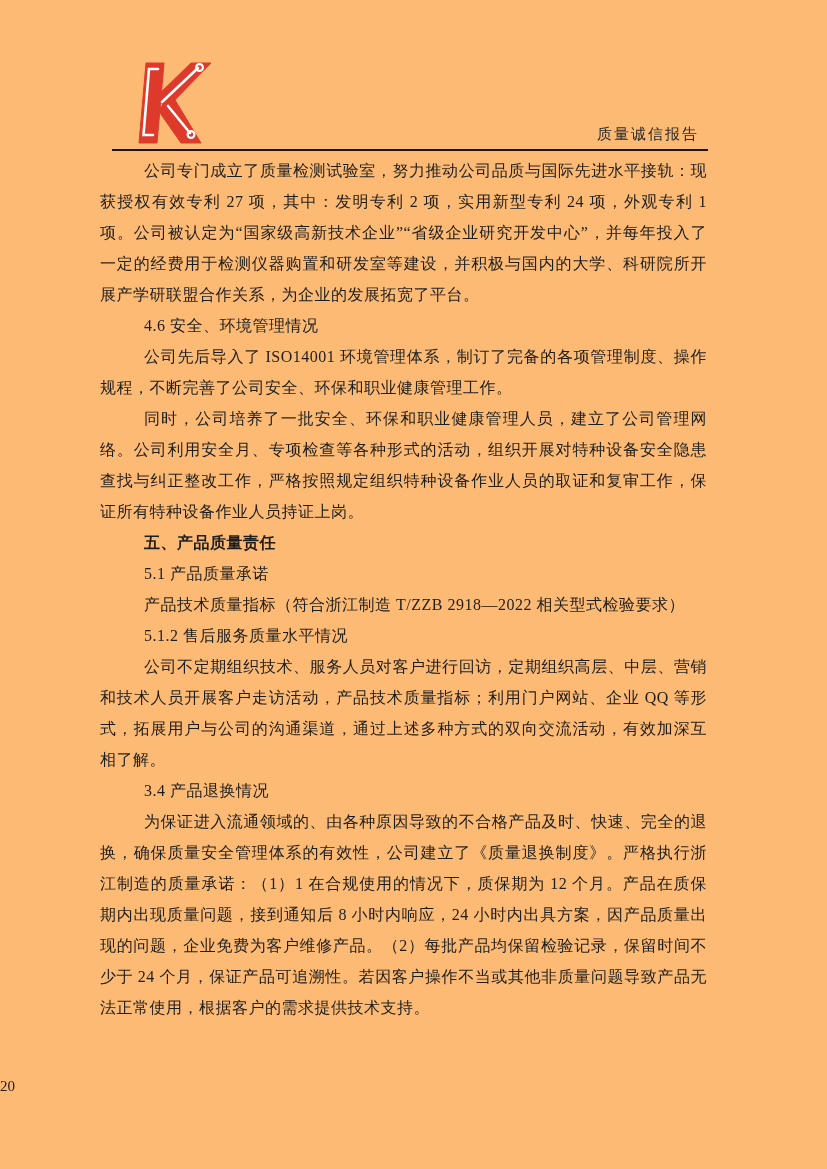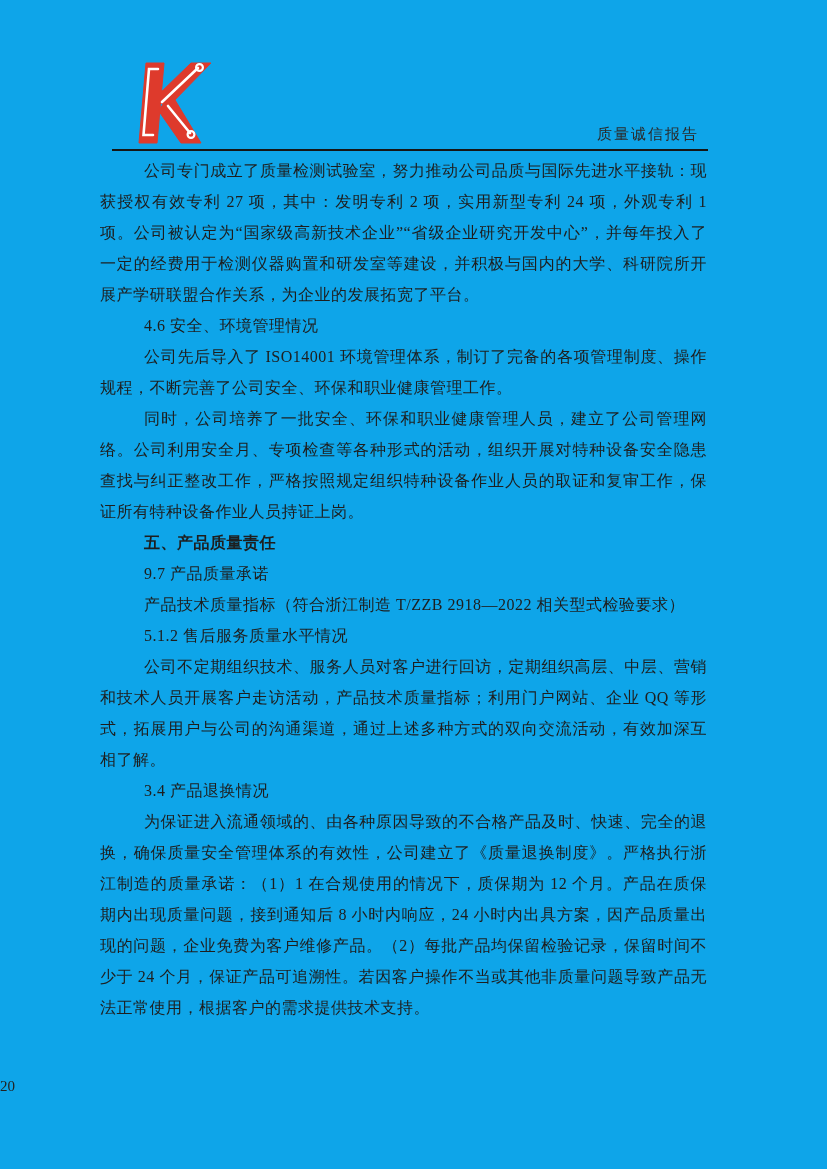--- a/index.html
+++ b/index.html
@@ -1,21 +1,21 @@
 <!DOCTYPE html>
 <html><head>
 <meta charset="utf-8">
 <style>
   html, body { margin: 0; padding: 0; background: #888; }
   .page {
     position: relative;
     width: 827px;
     height: 1169px;
     margin: 0 auto;
-    background: #0ea5e9;
+    background: #fdba74;
     font-family: "Liberation Serif", "DejaVu Serif", serif;
     color: #1e1e1e;
     overflow: hidden;
   }
   .logo {
     position: absolute;
     left: 135px;
     top: 62px;
     width: 80px;
     height: 82px;
@@ -85,21 +85,21 @@
 
   <div class="header-title">质量诚信报告</div>
   <div class="header-rule"></div>
 
   <div class="content">
     <p>公司专门成立了质量检测试验室，努力推动公司品质与国际先进水平接轨：现获授权有效专利 27 项，其中：发明专利 2 项，实用新型专利 24 项，外观专利 1 项。公司被认定为“国家级高新技术企业”“省级企业研究开发中心”，并每年投入了一定的经费用于检测仪器购置和研发室等建设，并积极与国内的大学、科研院所开展产学研联盟合作关系，为企业的发展拓宽了平台。</p>
     <p>4.6 安全、环境管理情况</p>
     <p>公司先后导入了 ISO14001 环境管理体系，制订了完备的各项管理制度、操作规程，不断完善了公司安全、环保和职业健康管理工作。</p>
     <p>同时，公司培养了一批安全、环保和职业健康管理人员，建立了公司管理网络。公司利用安全月、专项检查等各种形式的活动，组织开展对特种设备安全隐患查找与纠正整改工作，严格按照规定组织特种设备作业人员的取证和复审工作，保证所有特种设备作业人员持证上岗。</p>
     <p class="bold">五、产品质量责任</p>
-    <p>9.7 产品质量承诺</p>
+    <p>5.1 产品质量承诺</p>
     <p>产品技术质量指标（符合浙江制造 T/ZZB 2918—2022 相关型式检验要求）</p>
     <p>5.1.2 售后服务质量水平情况</p>
     <p>公司不定期组织技术、服务人员对客户进行回访，定期组织高层、中层、营销和技术人员开展客户走访活动，产品技术质量指标；利用门户网站、企业 QQ 等形式，拓展用户与公司的沟通渠道，通过上述多种方式的双向交流活动，有效加深互相了解。</p>
     <p>3.4 产品退换情况</p>
     <p>为保证进入流通领域的、由各种原因导致的不合格产品及时、快速、完全的退换，确保质量安全管理体系的有效性，公司建立了《质量退换制度》。严格执行浙江制造的质量承诺：（1）1 在合规使用的情况下，质保期为 12 个月。产品在质保期内出现质量问题，接到通知后 8 小时内响应，24 小时内出具方案，因产品质量出现的问题，企业免费为客户维修产品。（2）每批产品均保留检验记录，保留时间不少于 24 个月，保证产品可追溯性。若因客户操作不当或其他非质量问题导致产品无法正常使用，根据客户的需求提供技术支持。</p>
   </div>
 
   <div class="footer-pagenum">20</div>
 
 </div>

